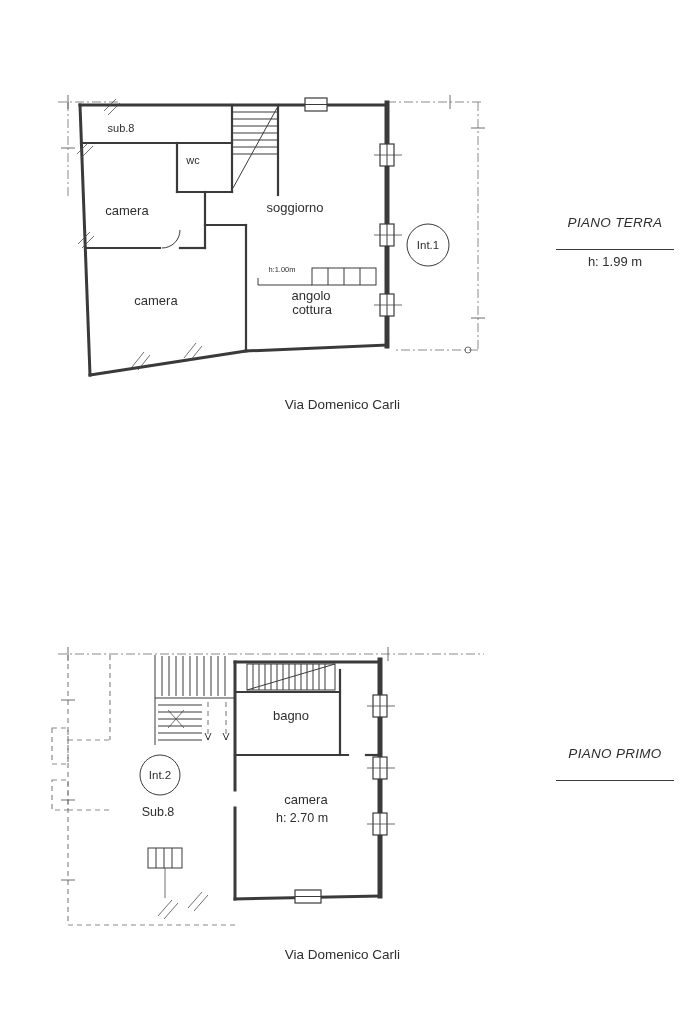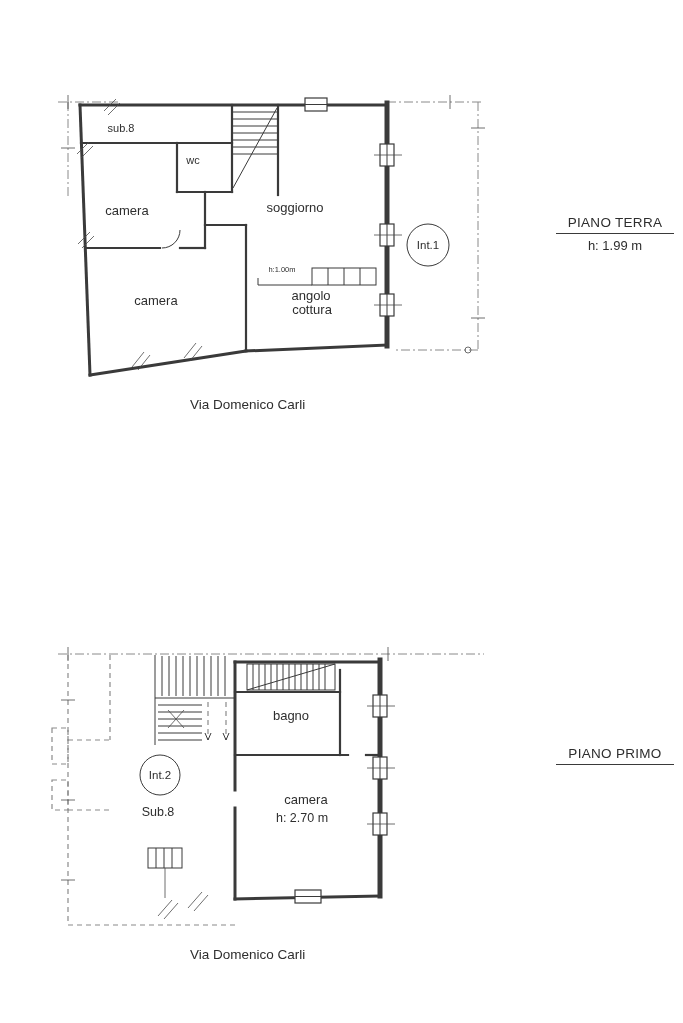--- a/index.html
+++ b/index.html
@@ -24,24 +24,24 @@
   text{fill:#2e2e2e;text-anchor:middle;font-family:"Liberation Sans","DejaVu Sans",sans-serif;}
   .t  {font-size:13px;}
   .ts {font-size:11px;}
   .tb {font-size:11.5px;}
   .tm {font-size:12.5px;}
   .tt {font-size:7.5px;}
 
   .title-block{position:absolute;width:118px;text-align:center;}
   #terra-block{left:556px;top:215px;}
   #primo-block{left:556px;top:746px;text-align:center;}
-  .floor-title{font-size:13.5px;border-bottom:1.4px solid #3a3a3a;padding-bottom:3px;letter-spacing:.3px;}
+  .floor-title{font-size:13.5px;border-bottom:1.4px solid #3a3a3a;padding-bottom:19px;letter-spacing:.3px;font-style:italic;}
   .floor-height{font-size:13px;margin-top:4px;}
 
-  .street{position:absolute;left:190px;width:210px;text-align:left;font-size:13.5px;}
+  .street{position:absolute;left:190px;width:210px;text-align:right;font-size:13.5px;}
   #street-terra{top:397px;}
   #street-primo{top:947px;}
 </style>
 </head>
 <body>
 
 <div class="canvas">
 
   <svg id="plan-terra" class="plan-svg" width="440" height="312" viewBox="0 0 440 312">
 

